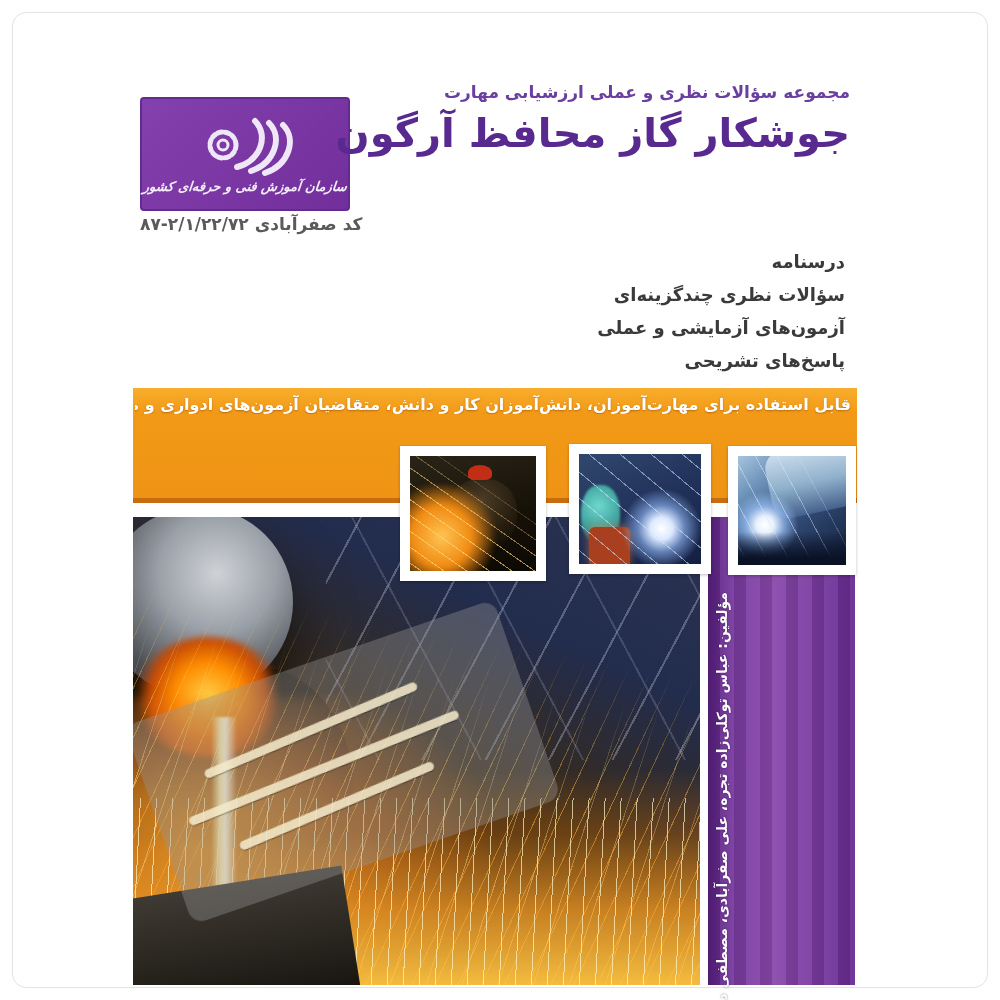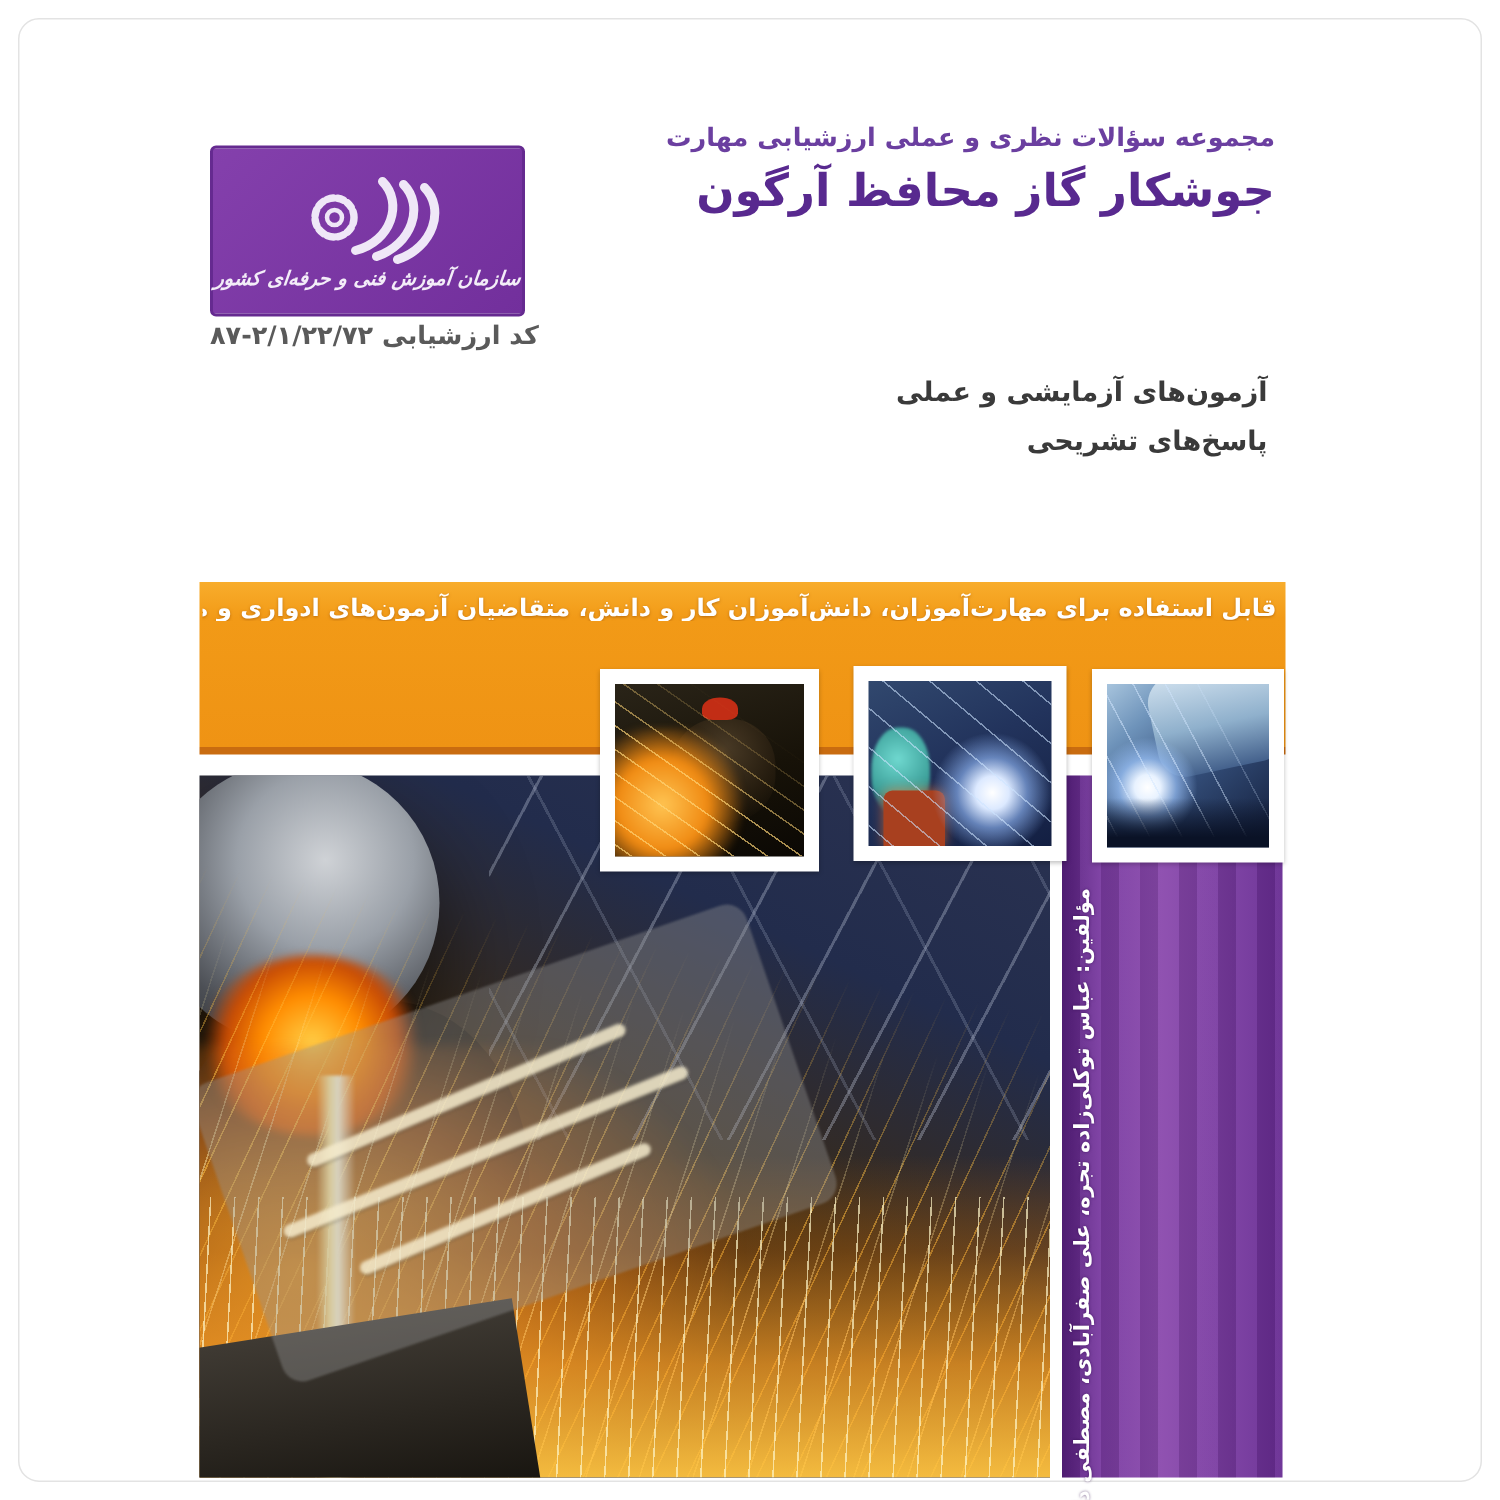--- a/index.html
+++ b/index.html
@@ -11,21 +11,21 @@
 
   
   .logo-box{left:140px;top:97px;width:206px;height:110px;background:linear-gradient(135deg,#8440ac,#722f9c);
             border:2px solid #652a90;border-radius:4px;display:flex;flex-direction:column;
             align-items:center;justify-content:center;gap:2px;}
   .org-name{color:#f3edf8;font-size:13px;font-style:italic;font-weight:bold;direction:rtl;
             white-space:nowrap;transform:skewX(-6deg);}
   .series-title{right:150px;top:82px;direction:rtl;text-align:left;color:#6b3fa0;
                 font-size:17px;font-weight:bold;}
   .main-title{right:150px;top:110px;direction:rtl;text-align:right;color:#58298f;
-              font-size:30px;font-weight:bold;letter-spacing:-1px;}
+              font-size:40px;font-weight:bold;letter-spacing:-1px;}
   .std-code{left:140px;top:214px;direction:rtl;color:#5a5a5a;font-size:17px;font-weight:bold;}
 
   
   .contents{right:155px;top:245px;direction:rtl;text-align:right;color:#3a3a3a;
             font-size:18px;font-weight:bold;line-height:33px;}
   .contents div{white-space:nowrap;}
 
   
   .band{left:133px;top:388px;width:724px;height:110px;
         background:linear-gradient(180deg,#f8ad2c 0%,#f29a17 22%,#ef9314 100%);
@@ -138,25 +138,27 @@
     </g>
   </svg>
   <div class="org-name">سازمان آموزش فنی و حرفه‌ای کشور</div>
 </div>
 
 <div class="abs series-title">مجموعه سؤالات نظری و عملی ارزشیابی مهارت</div>
 
 <div class="abs main-title">جوشکار گاز محافظ آرگون</div>
 
 <div class="abs std-code">
-  <span>کد ارزشیابی</span>
+  <span>کد صفرآبادی</span>
   <span>۲/۱/۲۲/۷۲-۸۷</span>
 </div>
 
 <div class="abs contents">
+  <div>درسنامه</div>
+  <div>سؤالات نظری چندگزینه‌ای</div>
   <div>آزمون‌های آزمایشی و عملی</div>
   <div>پاسخ‌های تشریحی</div>
 </div>
 
 <div class="abs band">
   <div class="band-text">قابل استفاده برای مهارت‌آموزان، دانش‌آموزان کار و دانش، متقاضیان آزمون‌های ادواری و مربیان</div>
 </div>
 
 <div class="abs spine"></div>
 <div class="abs spine-text">مؤلفین: عباس توکلی‌زاده تجره، علی صفرآبادی، مصطفی دارابی</div>

